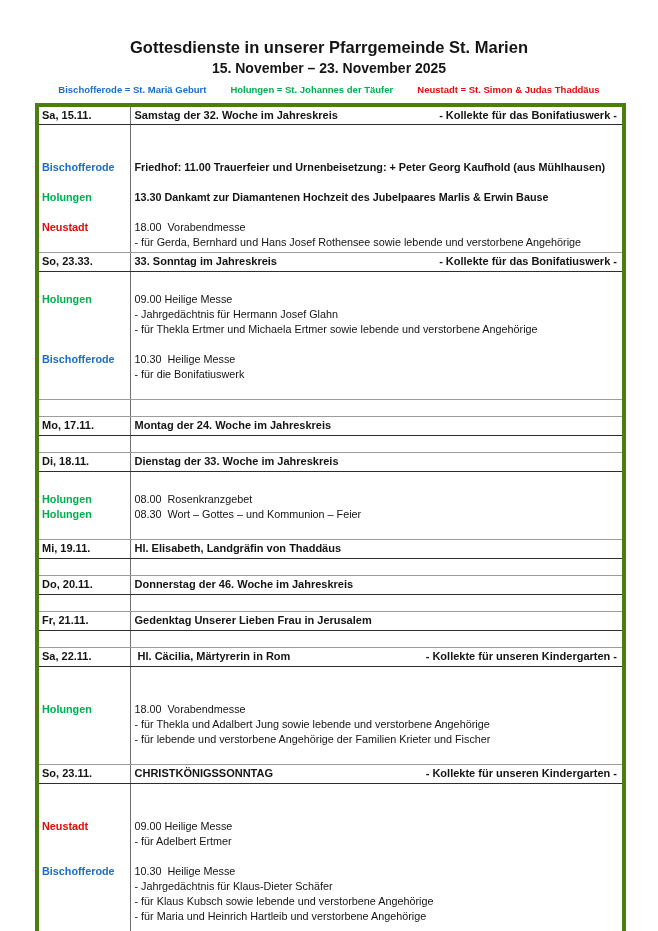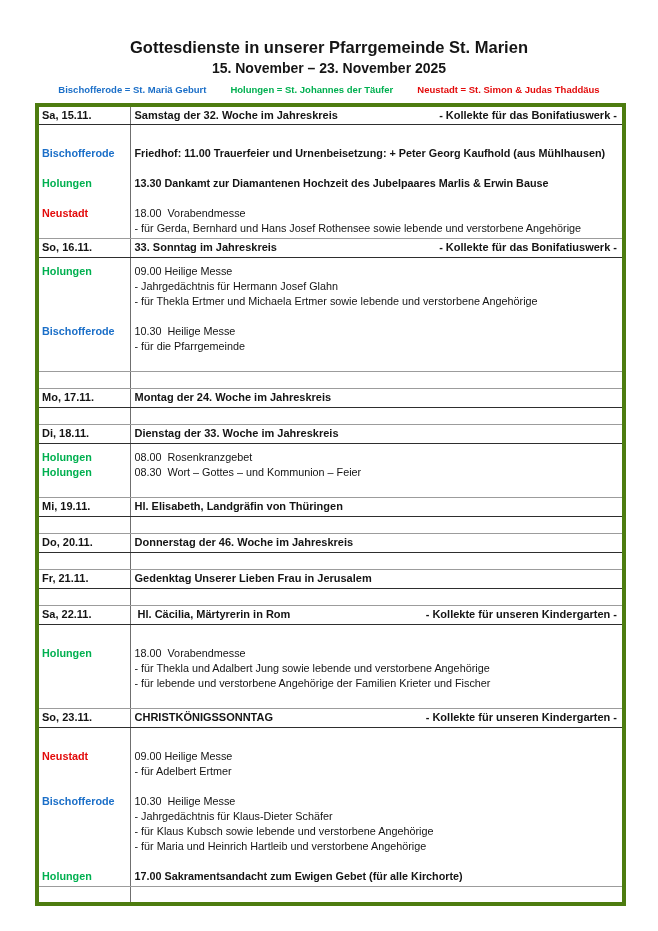--- a/index.html
+++ b/index.html
@@ -59,21 +59,21 @@
     background: #ffffff;
   }
   tr.hdr-row td.date-cell { padding-left: 3px; }
   .hdr-flex { display: flex; align-items: baseline; padding: 0 5px 0 4px; white-space: pre; }
   .hdr-flex .day-title { white-space: pre; }
   .hdr-flex .kollekte { margin-left: auto; white-space: pre; }
 
   
   tr.content-row td {
     border-bottom: 1px solid #9c9c9c;
-    padding-top: 6px;
+    padding-top: 20px;
     padding-bottom: 2px;
     overflow: hidden;
   }
   td.col-left { border-right: 1px solid #6f6f6f; }
   tr.content-row td.loc-cell { padding-left: 3px; }
   tr.content-row td.svc-cell { padding-left: 4px; padding-right: 3px; }
   .line {
     height: 15px;
     line-height: 15px;
     font-size: 10.8px;
@@ -128,42 +128,42 @@
             <div class="line svc-line"></div>
             <div class="line svc-line b">Friedhof: 11.00 Trauerfeier und Urnenbeisetzung: + Peter Georg Kaufhold (aus Mühlhausen)</div>
             <div class="line svc-line"></div>
             <div class="line svc-line b">13.30 Dankamt zur Diamantenen Hochzeit des Jubelpaares Marlis &amp; Erwin Bause</div>
             <div class="line svc-line"></div>
             <div class="line svc-line">18.00  Vorabendmesse</div>
             <div class="line svc-line">- für Gerda, Bernhard und Hans Josef Rothensee sowie lebende und verstorbene Angehörige</div>
           </td>
         </tr>
         <tr class="hdr-row">
-          <td class="date-cell col-left">So, 16.11.</td>
+          <td class="date-cell col-left">So, 23.33.</td>
           <td>
             <div class="hdr-flex"><span class="day-title">33. Sonntag im Jahreskreis</span><span class="kollekte">- Kollekte für das Bonifatiuswerk -</span></div>
           </td>
         </tr>
         <tr class="content-row">
           <td class="loc-cell col-left">
             <div class="line loc-label" style="color: rgb(0, 176, 80);">Holungen</div>
             <div class="line loc-label"></div>
             <div class="line loc-label"></div>
             <div class="line loc-label"></div>
             <div class="line loc-label" style="color: rgb(27, 111, 200);">Bischofferode</div>
             <div class="line loc-label"></div>
             <div class="line loc-label"></div>
           </td>
           <td class="svc-cell">
             <div class="line svc-line">09.00 Heilige Messe</div>
             <div class="line svc-line">- Jahrgedächtnis für Hermann Josef Glahn</div>
             <div class="line svc-line">- für Thekla Ertmer und Michaela Ertmer sowie lebende und verstorbene Angehörige</div>
             <div class="line svc-line"></div>
             <div class="line svc-line">10.30  Heilige Messe</div>
-            <div class="line svc-line">- für die Pfarrgemeinde</div>
+            <div class="line svc-line">- für die Bonifatiuswerk</div>
             <div class="line svc-line"></div>
           </td>
         </tr>
         <tr class="spacer-row">
           <td class="col-left"></td>
           <td></td>
         </tr>
         <tr class="hdr-row">
           <td class="date-cell col-left">Mo, 17.11.</td>
           <td>
@@ -188,21 +188,21 @@
           </td>
           <td class="svc-cell">
             <div class="line svc-line">08.00  Rosenkranzgebet</div>
             <div class="line svc-line">08.30  Wort – Gottes – und Kommunion – Feier</div>
             <div class="line svc-line"></div>
           </td>
         </tr>
         <tr class="hdr-row">
           <td class="date-cell col-left">Mi, 19.11.</td>
           <td>
-            <div class="hdr-flex"><span class="day-title">Hl. Elisabeth, Landgräfin von Thüringen</span><span class="kollekte"></span></div>
+            <div class="hdr-flex"><span class="day-title">Hl. Elisabeth, Landgräfin von Thaddäus</span><span class="kollekte"></span></div>
           </td>
         </tr>
         <tr class="spacer-row">
           <td class="col-left"></td>
           <td></td>
         </tr>
         <tr class="hdr-row">
           <td class="date-cell col-left">Do, 20.11.</td>
           <td>
             <div class="hdr-flex"><span class="day-title">Donnerstag der 46. Woche im Jahreskreis</span><span class="kollekte"></span></div>

